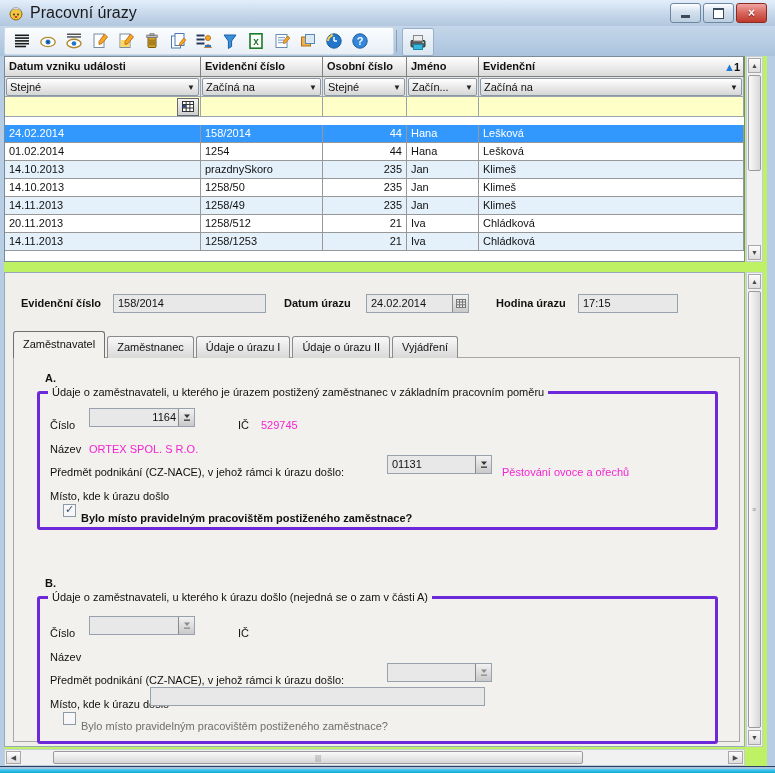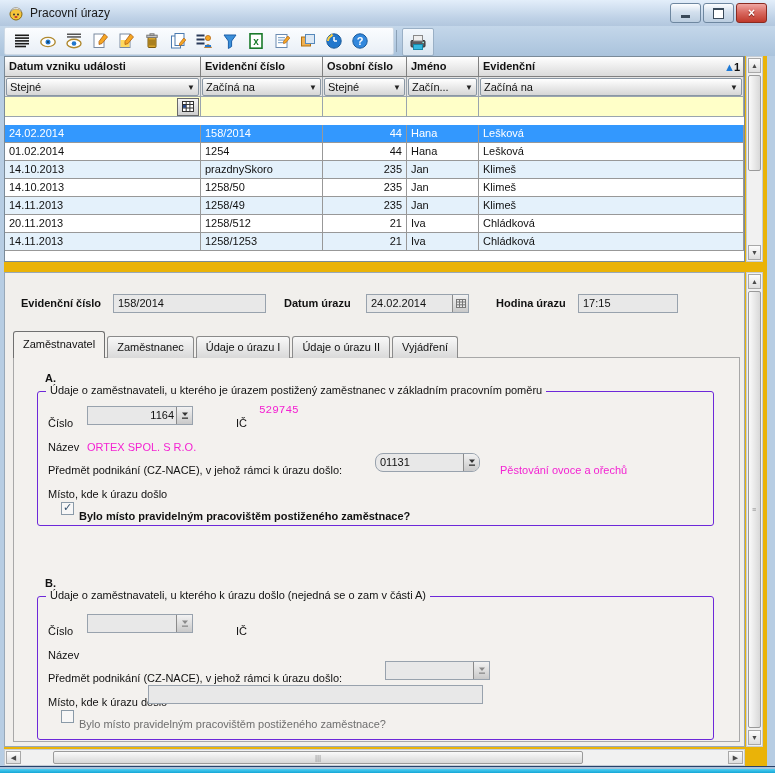--- a/index.html
+++ b/index.html
@@ -2,41 +2,41 @@
 <html><head>
 <meta charset="utf-8">
 <style>
   html,body{margin:0;padding:0;width:775px;height:773px;overflow:hidden;
     font-family:"Liberation Sans","DejaVu Sans",sans-serif;font-size:11px;color:#111;}
   .window{position:absolute;inset:0;background:#b7cde3;}
   
   .titlebar{position:absolute;left:0;top:0;right:0;height:26px;
     background:linear-gradient(#e3eefa,#bed1e6 70%,#b2c7de);display:flex;align-items:center;}
   .appicon{width:16px;height:16px;margin:0 6px 0 8px;flex:0 0 auto;}
-  .title{font-size:12px;color:#1a1a1a;}
+  .title{font-size:16px;color:#1a1a1a;}
   .winbtns{margin-left:auto;display:flex;gap:2px;margin-right:8px;}
   .wbtn{width:29px;height:18px;border:1px solid #6e87a0;border-radius:3px;
     background:linear-gradient(#fdfeff,#d3e0ee 45%,#bccee0);display:flex;align-items:center;justify-content:center;}
   .wbtn.close{background:linear-gradient(#f0a7a3,#d96b62 45%,#c0392b);border-color:#8a2a20;color:#fff;}
   .glyph-min{width:9px;height:3px;background:#3a4a5a;margin-top:7px;}
   .glyph-res{width:9px;height:8px;border:1px solid #3a4a5a;border-top-width:2px;background:#fff;}
   .glyph-x{color:#fff;font-weight:bold;font-size:12px;line-height:1;text-shadow:0 1px 1px #7a1a10;}
   
   .toolbar{position:absolute;left:0;top:26px;right:0;height:30px;
     background:linear-gradient(#c4d7ea,#aac3dc);}
   .toolstrip{position:absolute;left:4px;top:1px;width:390px;height:28px;
     background:linear-gradient(#fbfdff,#e9eff6);border:1px solid #cdd9e5;border-radius:2px;
     display:flex;align-items:center;padding-left:4px;box-sizing:border-box;}
   .tbtn{width:26px;height:24px;display:flex;align-items:center;justify-content:center;flex:0 0 auto;}
   .toolsep{position:absolute;left:396px;top:4px;width:1px;height:22px;background:#8aa0b6;}
   .printtile{position:absolute;left:402px;top:2px;width:30px;height:26px;
     background:linear-gradient(#f2f7fc,#d9e5f0);border:1px solid #9ab0c6;border-radius:2px;
     display:flex;align-items:center;justify-content:center;}
   
-  .content{position:absolute;left:4px;top:56px;width:763px;height:711px;background:#eab308;}
+  .content{position:absolute;left:4px;top:56px;width:763px;height:711px;background:#bef264;}
   
   .grid{position:absolute;left:0;top:0;width:741px;height:206px;background:#fff;
     border:1px solid #7a8a98;box-sizing:border-box;}
   .gr{display:flex;}
   .c1{width:196px;}.c2{width:122px;}.c3{width:84px;}.c4{width:72px;}.c5{flex:1;}
   .hcell{height:20px;line-height:19px;font-weight:bold;padding:0 4px;box-sizing:border-box;
     background:linear-gradient(#ffffff,#dadada);border-right:1px solid #808080;border-bottom:1px solid #808080;
     white-space:nowrap;overflow:hidden;position:relative;}
   .sortbadge{position:absolute;right:3px;top:1px;font-weight:bold;display:flex;align-items:center;}
   .sortbadge .arr{color:#1e7ad6;font-size:11px;margin-right:-1px;}
@@ -80,21 +80,21 @@
   .fldbtn{position:absolute;top:0;right:0;width:15px;height:17px;
     background:linear-gradient(#f2f2f2,#c9c9c9);border-left:1px solid #8a8a8a;
     display:flex;align-items:center;justify-content:center;}
   .magenta{color:#f322d2;white-space:nowrap;}
   .tabsrow{position:absolute;left:8px;top:58px;height:27px;display:flex;align-items:flex-end;z-index:3;}
   .tab{height:21px;line-height:20px;padding:0 9px;background:linear-gradient(#f8f8f8,#d9d9d9);
     border:1px solid #8a8a8a;border-bottom:none;border-radius:3px 3px 0 0;margin-right:2px;white-space:nowrap;}
   .tab.active{height:26px;line-height:25px;background:#f3f1ee;border-color:#707070;position:relative;z-index:4;}
   .tabpanel{position:absolute;left:8px;top:84px;width:727px;height:385px;background:#f3f1ee;
     border:1px solid #a8a8a8;box-sizing:border-box;z-index:2;}
-  .fset{position:absolute;border:1px solid #6d28d9;border-radius:3px;}
+  .fset{position:absolute;border:3px solid #6d28d9;border-radius:3px;}
   .legend{position:absolute;top:-8px;left:8px;background:#f3f1ee;padding:0 4px;white-space:nowrap;}
   .flabel{position:absolute;white-space:nowrap;margin-top:8px;}
   .cbx{position:absolute;width:13px;height:13px;background:#f7f7f7;border:1px solid #8a9aa8;box-sizing:border-box;
     display:flex;align-items:center;justify-content:center;}
   .cbx .mark{font-size:11px;line-height:1;color:#33516e;font-weight:bold;margin-top:-2px;}
   .graytext{color:#6e6e6e;}
   
   .bottomedge{position:absolute;left:0;right:0;bottom:0;height:6px;background:#a9c2da;border-top:1px solid #27416b;}
   .cyan{position:absolute;left:0;right:0;bottom:0;height:4px;background:linear-gradient(#4fd0f4,#14a6d6);}
 </style>
@@ -406,25 +406,25 @@
           <span class="flabel" style="left:10px;top:17px;">Číslo</span>
           <div class="fld right" style="left:49px;top:14px;width:106px;padding-right:18px;"><span>1164</span>
             <span class="fldbtn">
                 <svg width="8" height="9" viewBox="0 0 8 9">
                   <polygon points="1,1.5 7,1.5 4,5" fill="#333"></polygon>
                   <rect x="1" y="6.5" width="6" height="1.3" fill="#333"></rect>
                 </svg>
               </span>
           </div>
           <span class="flabel" style="left:198px;top:17px;">IČ</span>
-          <span class="flabel magenta" style="left:221px;top:4px;font-family:Liberation Mono, monospace;">529745</span>
+          <span class="flabel magenta" style="left:221px;top:17px;">529745</span>
           <span class="flabel" style="left:10px;top:41px;">Název</span>
           <span class="flabel magenta" style="left:49px;top:41px;">ORTEX SPOL. S R.O.</span>
           <span class="flabel" style="left:10px;top:64px;">Předmět podnikání (CZ-NACE), v jehož rámci k úrazu došlo:</span>
-          <div class="fld" style="left:337px;top:61px;width:105px;padding-right:18px;border-radius:8px;"><span>01131</span>
+          <div class="fld" style="left:347px;top:61px;width:105px;padding-right:18px;"><span>01131</span>
             <span class="fldbtn">
                 <svg width="8" height="9" viewBox="0 0 8 9">
                   <polygon points="1,1.5 7,1.5 4,5" fill="#333"></polygon>
                   <rect x="1" y="6.5" width="6" height="1.3" fill="#333"></rect>
                 </svg>
               </span>
           </div>
           <span class="flabel magenta" style="left:462px;top:64px;">Pěstování ovoce a ořechů</span>
           <span class="flabel" style="left:10px;top:88px;">Místo, kde k úrazu došlo</span>
           <span class="cbx" style="left:23px;top:110px;">

